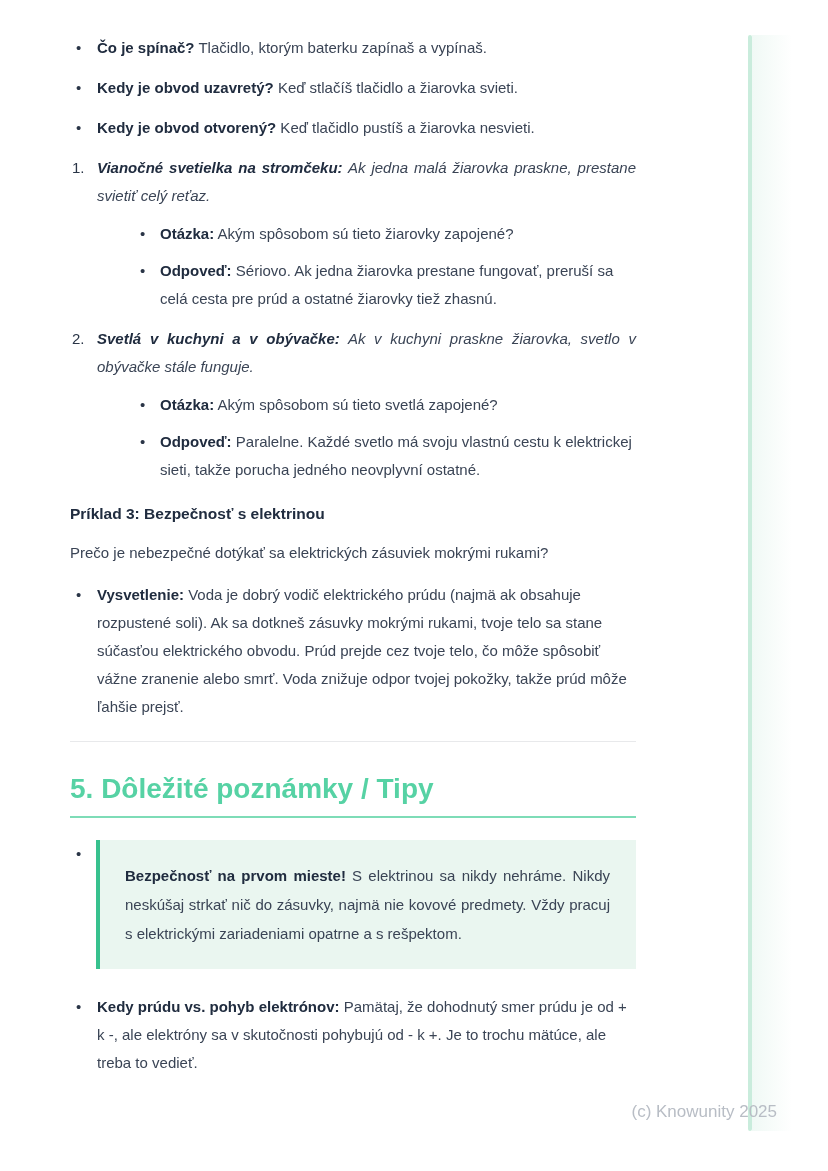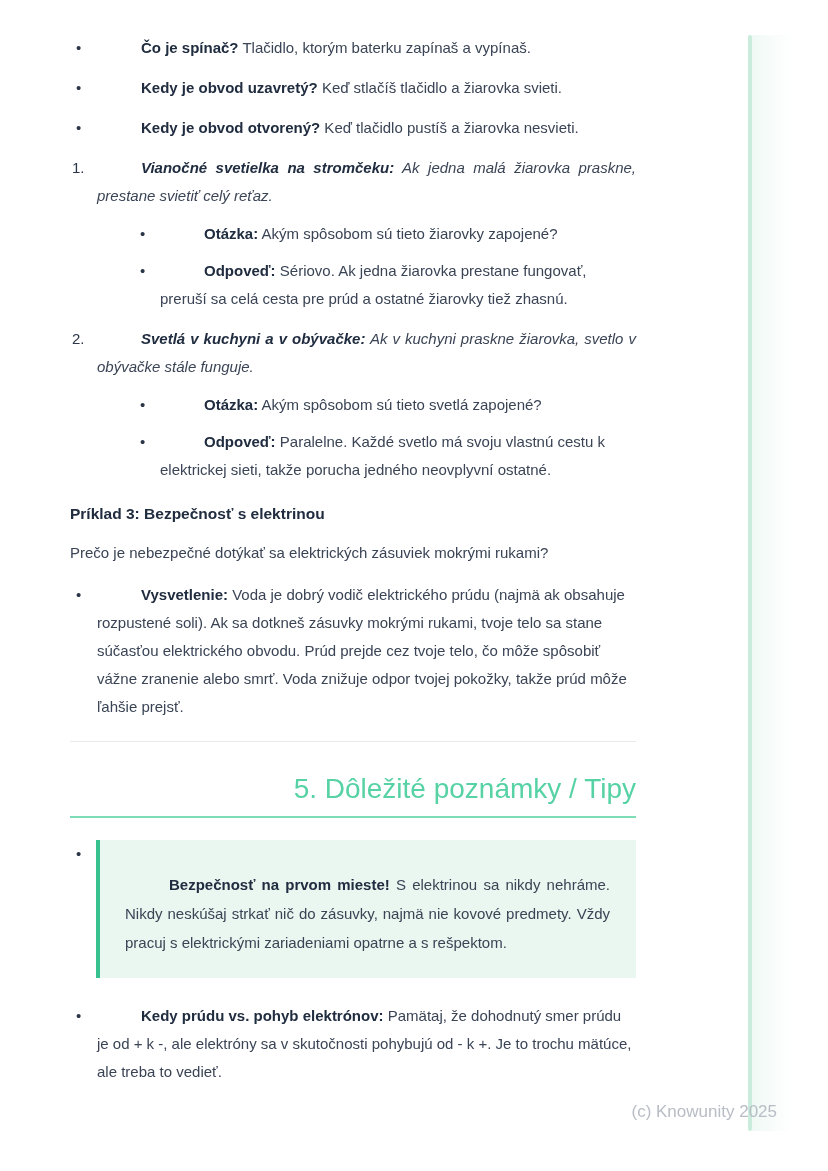--- a/index.html
+++ b/index.html
@@ -8,21 +8,21 @@
     width: 828px; height: 1171px;
     font-family: "Liberation Sans", sans-serif;
     font-size: 15px; line-height: 28px;
     color: #3a4455;
     position: relative;
     overflow: hidden;
   }
   .page { position: absolute; inset: 0; background: #ffffff; }
   .content { position: absolute; left: 70px; top: 34px; width: 566px; }
 
-  .b { font-weight: 700; color: #202c3f; margin-left: 44px; }
+  .b { font-weight: 700; color: #202c3f; }
 
   ul.plain { list-style: none; }
   ul.plain > li { position: relative; padding-left: 27px; margin-bottom: 12px; }
   .marker {
     position: absolute; left: 6px; top: 0;
     color: #2a3547; font-size: 15px;
   }
 
   .h4 {
     font-weight: 700; color: #202c3f;
@@ -41,34 +41,33 @@
   ul.sub .marker { left: 7px; }
 
   hr.divider {
     border: none; border-top: 1px solid #e8e9eb;
     margin: 20px 0 0 0;
   }
 
   .h2 {
     margin-top: 30px;
     font-size: 28px; line-height: 34px;
-    font-weight: 400;
+    font-weight: 700;
     color: #56d2a4;
     padding-bottom: 10px;
     border-bottom: 2px solid #7edcb7;
-    text-align: right;
   }
 
   ul.callout-list { list-style: none; margin-top: 22px; }
   ul.callout-list > li { position: relative; padding-left: 26px; }
   .callout {
     background: #eaf6f0;
     border-left: 4px solid #37c18e;
     border-radius: 0;
-    padding: 30px 26px 21px 25px;
+    padding: 21px 26px 21px 25px;
     text-align: justify;
     line-height: 29px;
   }
 
   ul.final-list { list-style: none; margin-top: 24px; }
   ul.final-list > li { position: relative; padding-left: 27px; }
 
   .side-band {
     position: absolute; left: 752px; top: 35px;
     width: 40px; height: 1096px;

